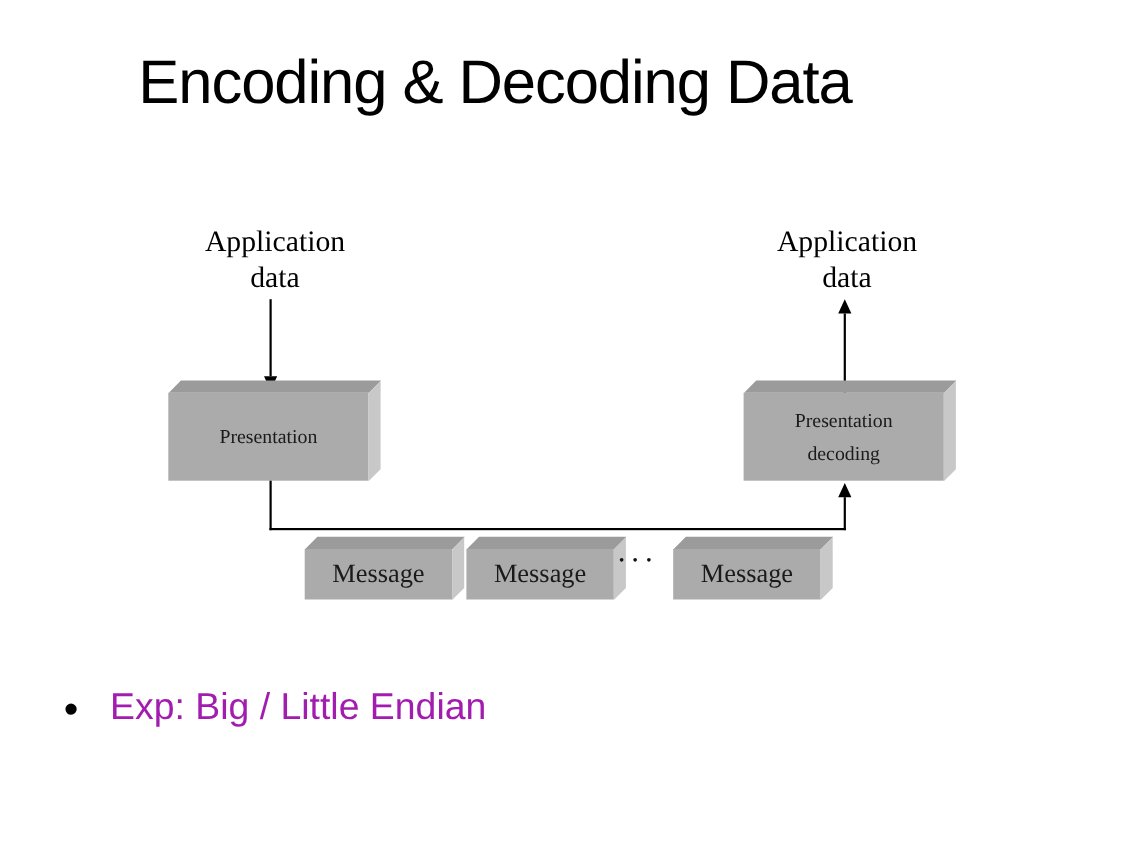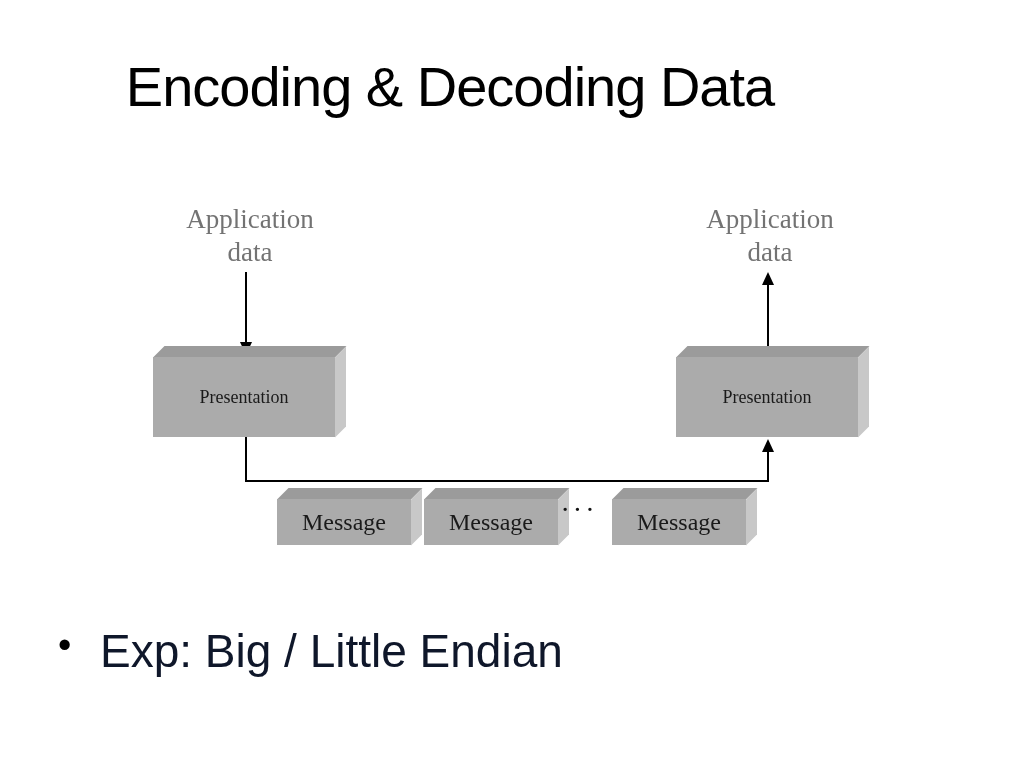--- a/index.html
+++ b/index.html
@@ -4,31 +4,31 @@
 <style>
   html, body { margin:0; padding:0; }
   body {
     width:1024px; height:768px;
     background:#ffffff;
     font-family:"Liberation Sans", sans-serif;
     position:relative;
     overflow:hidden;
   }
   .title {
-    position:absolute; top:54px; left:0; width:900px;
+    position:absolute; top:42px; left:0; width:900px;
     text-align:center;
     font-size:56px; color:#000;
     letter-spacing:-1px;
   }
   .diagram { position:absolute; left:0; top:0; width:1024px; height:768px; }
 
   .app-label {
     position:absolute; width:200px; text-align:center;
     font-family:"Liberation Serif", serif;
-    font-size:27px; line-height:33px; color:#737373;
+    font-size:27px; line-height:33px; color:#000000;
   }
   .app-label-left  { left:150px; top:203px; }
   .app-label-right { left:670px; top:203px; }
 
   .vline { position:absolute; width:2px; background:#000; }
   .hline { position:absolute; height:2px; background:#000; }
 
   .arrowhead-down {
     position:absolute; width:0; height:0;
     border-left:6px solid transparent; border-right:6px solid transparent;
@@ -75,21 +75,21 @@
     font-family:"Liberation Serif", serif;
     font-size:28px; letter-spacing:3px; color:#111;
   }
 
   .bullet-dot {
     position:absolute; left:58px; top:624px;
     font-size:38px; color:#000;
   }
   .bullet-text {
     position:absolute; left:100px; top:624px;
-    font-size:46px; color:#0f172a;
+    font-size:34px; color:#a21caf;
   }
 </style>
 </head>
 <body>
 
 <div class="title">Encoding &amp; Decoding Data</div>
 
 <div class="diagram">
 
   <div class="app-label app-label-left">
@@ -108,20 +108,21 @@
   <div class="arrowhead-up" style="left:762px; top:272px;"></div>
 
   <div class="box3d pres-box" id="encoder-box">
     <div>
       <div>Presentation</div>
     </div>
   </div>
   <div class="box3d pres-box" id="decoder-box">
     <div>
       <div>Presentation</div>
+      <div>decoding</div>
     </div>
   </div>
 
   <div class="vline" style="left:245px; top:437px; height:45px;"></div>
   <div class="hline" style="left:245px; top:480px; width:524px;"></div>
   <div class="vline" style="left:767px; top:452px; height:30px;"></div>
   <div class="arrowhead-up" style="left:762px; top:439px;"></div>
 
   <div class="box3d msg-box" id="msg-1">
     <span>Message</span>

